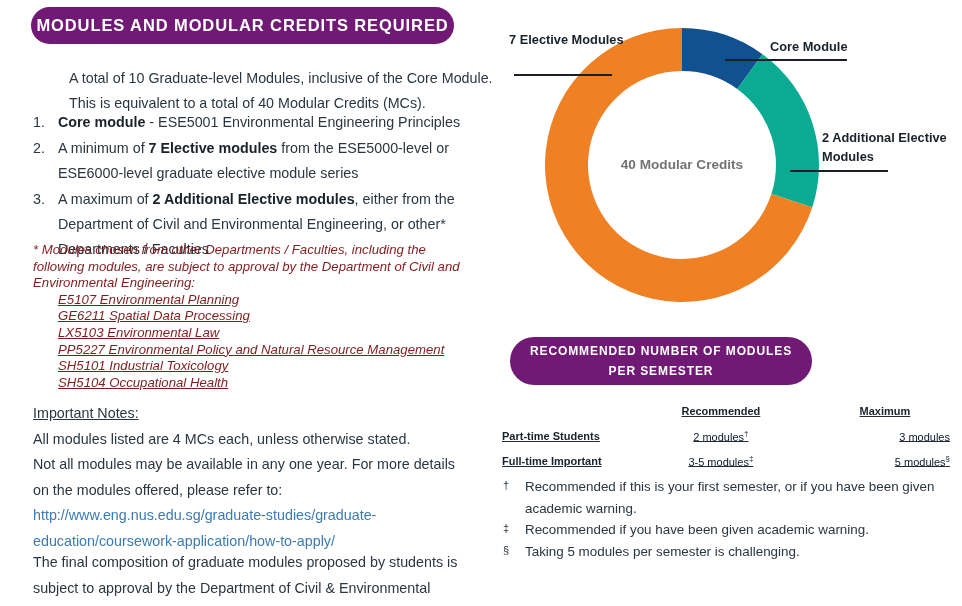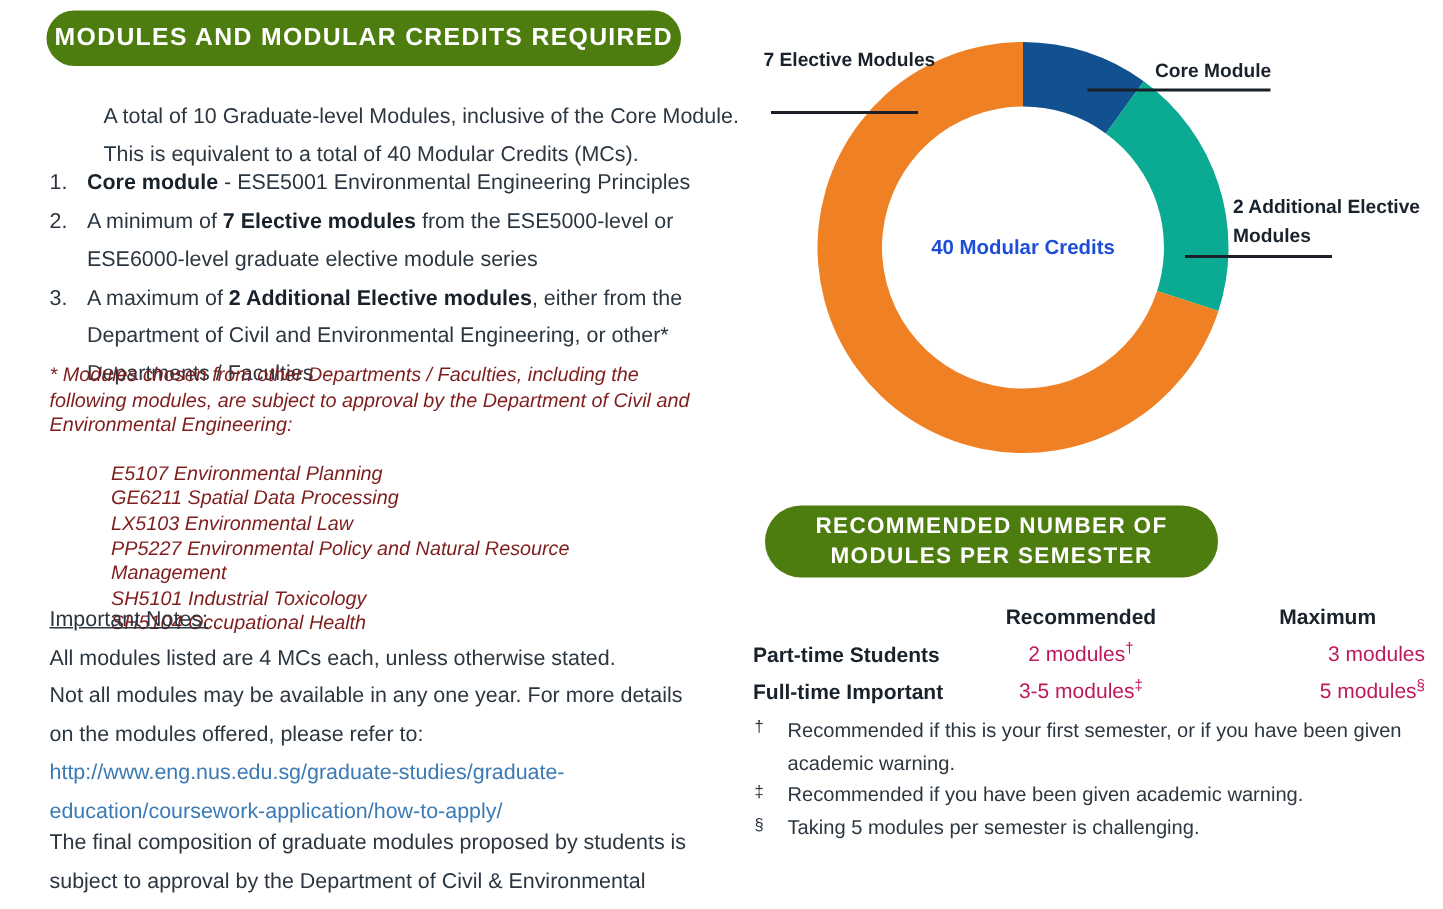--- a/index.html
+++ b/index.html
@@ -12,21 +12,21 @@
     width: 962px;
     height: 606px;
     position: relative;
     font-family: "Liberation Sans", sans-serif;
     color: #222b33;
     overflow: hidden;
   }
 
   
   .pill {
-    background: #4d7c0f;
+    background: #701a75;
     color: #ffffff;
     border-radius: 999px;
     font-weight: bold;
     letter-spacing: 0.9px;
     text-align: center;
     display: flex;
     align-items: center;
     justify-content: center;
     box-sizing: border-box;
   }
@@ -77,23 +77,24 @@
   #footnote-block {
     position: absolute;
     left: 33px; top: 242px;
     width: 430px;
     font-style: italic;
     font-size: 13.2px;
     line-height: 16.6px;
     color: #7f1d1d;
   }
   #footnote-module-list {
-    margin: 16px;
+    margin: 0;
     padding: 0 0 0 25px;
     list-style: none;
+    text-decoration: underline;
   }
 
   #important-notes {
     position: absolute;
     left: 33px; top: 401px;
     width: 440px;
     font-size: 14.3px;
     line-height: 25.5px;
     color: #2b3640;
   }
@@ -129,21 +130,21 @@
     width: 480px; height: 325px;
   }
   #donut-svg { position: absolute; left: 0; top: 0; }
   #donut-center-label {
     position: absolute;
     left: 120px; top: 157px;
     width: 160px;
     text-align: center;
     font-size: 13.6px;
     font-weight: bold;
-    color: #1d4ed8;
+    color: #737373;
   }
   .donut-label {
     position: absolute;
     font-size: 12.8px;
     font-weight: bold;
     line-height: 19px;
     color: #19222b;
   }
   #label-elective      { left: 27px;  top: 30px;  width: 120px; }
   #label-core          { left: 288px; top: 37px;  width: 120px; }
@@ -154,37 +155,38 @@
     background: #1b2028;
   }
   #leader-elective   { left: 32px;  top: 74px;  width: 98px; }
   #leader-core       { left: 243px; top: 59px;  width: 122px; }
   #leader-additional { left: 308px; top: 170px; width: 98px; }
 
   #semester-header-pill {
     position: absolute;
     left: 28px; top: 337px;
     width: 302px; height: 48px;
-    font-size: 15px;
+    font-size: 12px;
     line-height: 20px;
     padding: 0 16px;
   }
 
   #semester-table {
     position: absolute;
     left: 18px; top: 398px;
     width: 450px;
     border-collapse: collapse;
-    font-size: 14px;
+    font-size: 11px;
+    text-decoration: underline;
   }
   #semester-table th, #semester-table td {
     padding: 0;
     height: 25px;
     vertical-align: middle;
-    color: #be185d;
+    color: #0f172a;
     font-weight: normal;
     text-align: center;
   }
   #semester-table th { font-weight: bold; color: #19222b; }
   #semester-table .rowhead {
     text-align: left;
     font-weight: bold;
     color: #19222b;
     width: 160px;
     padding-left: 2px;

